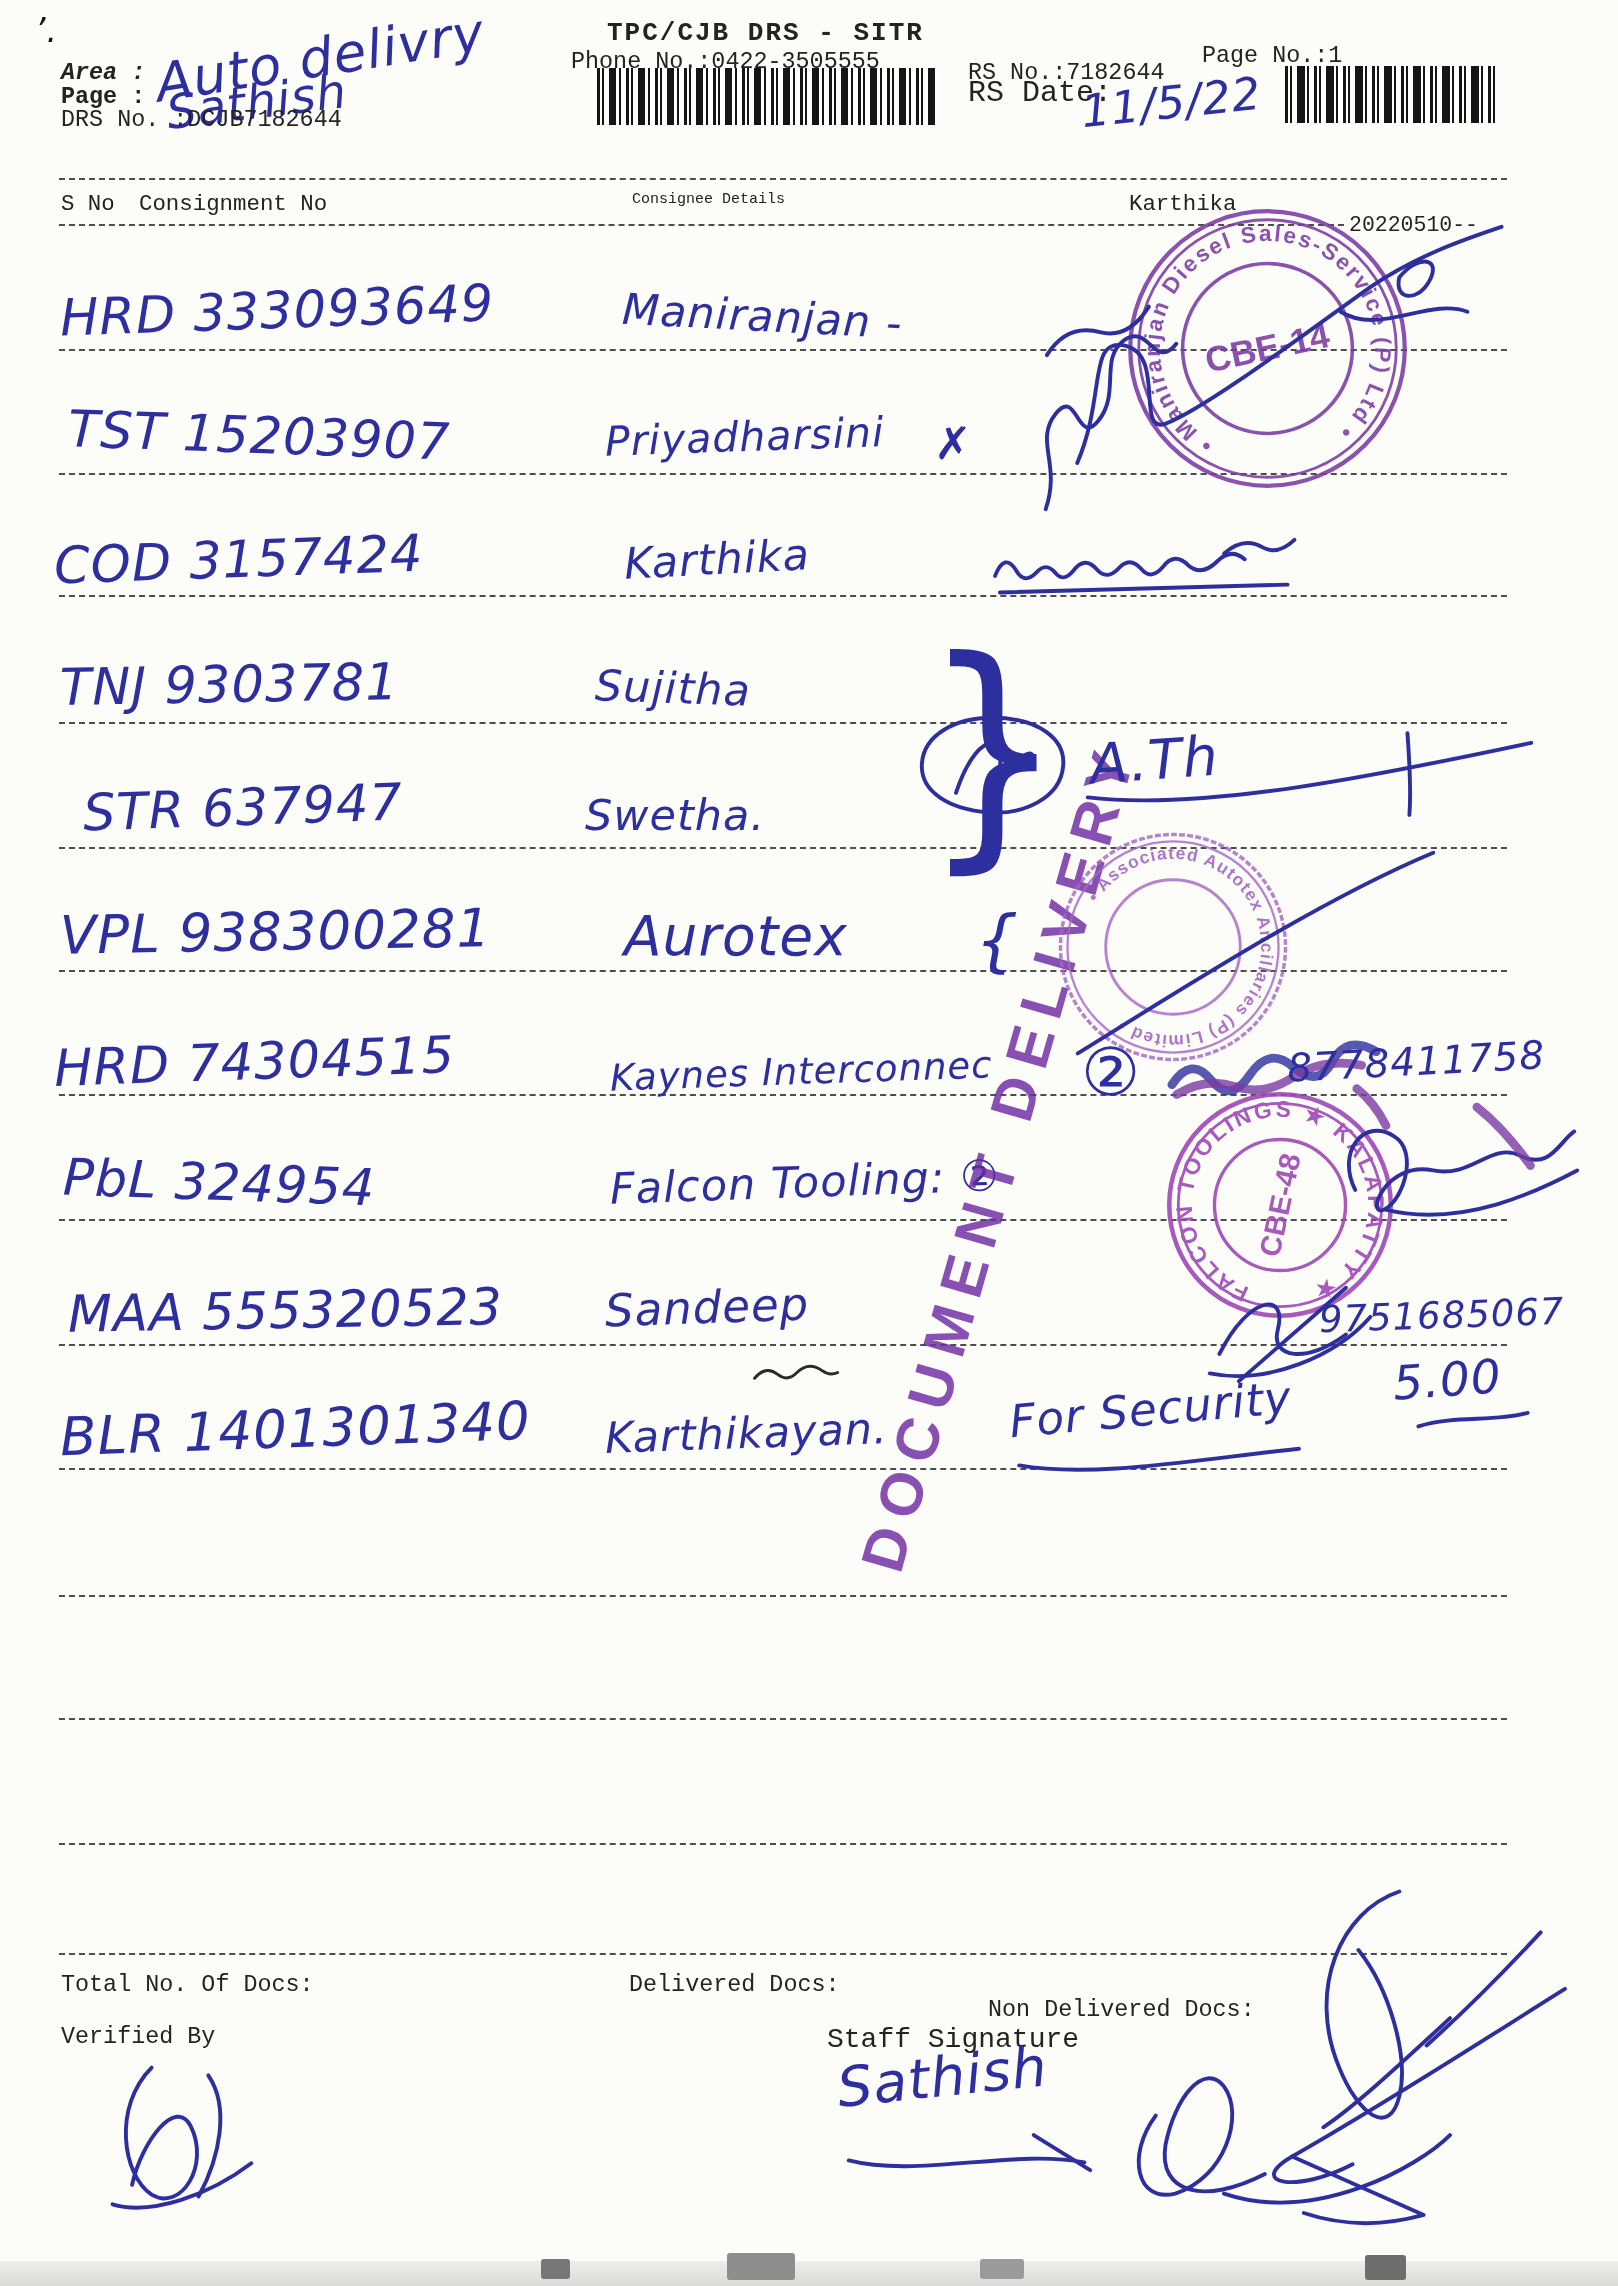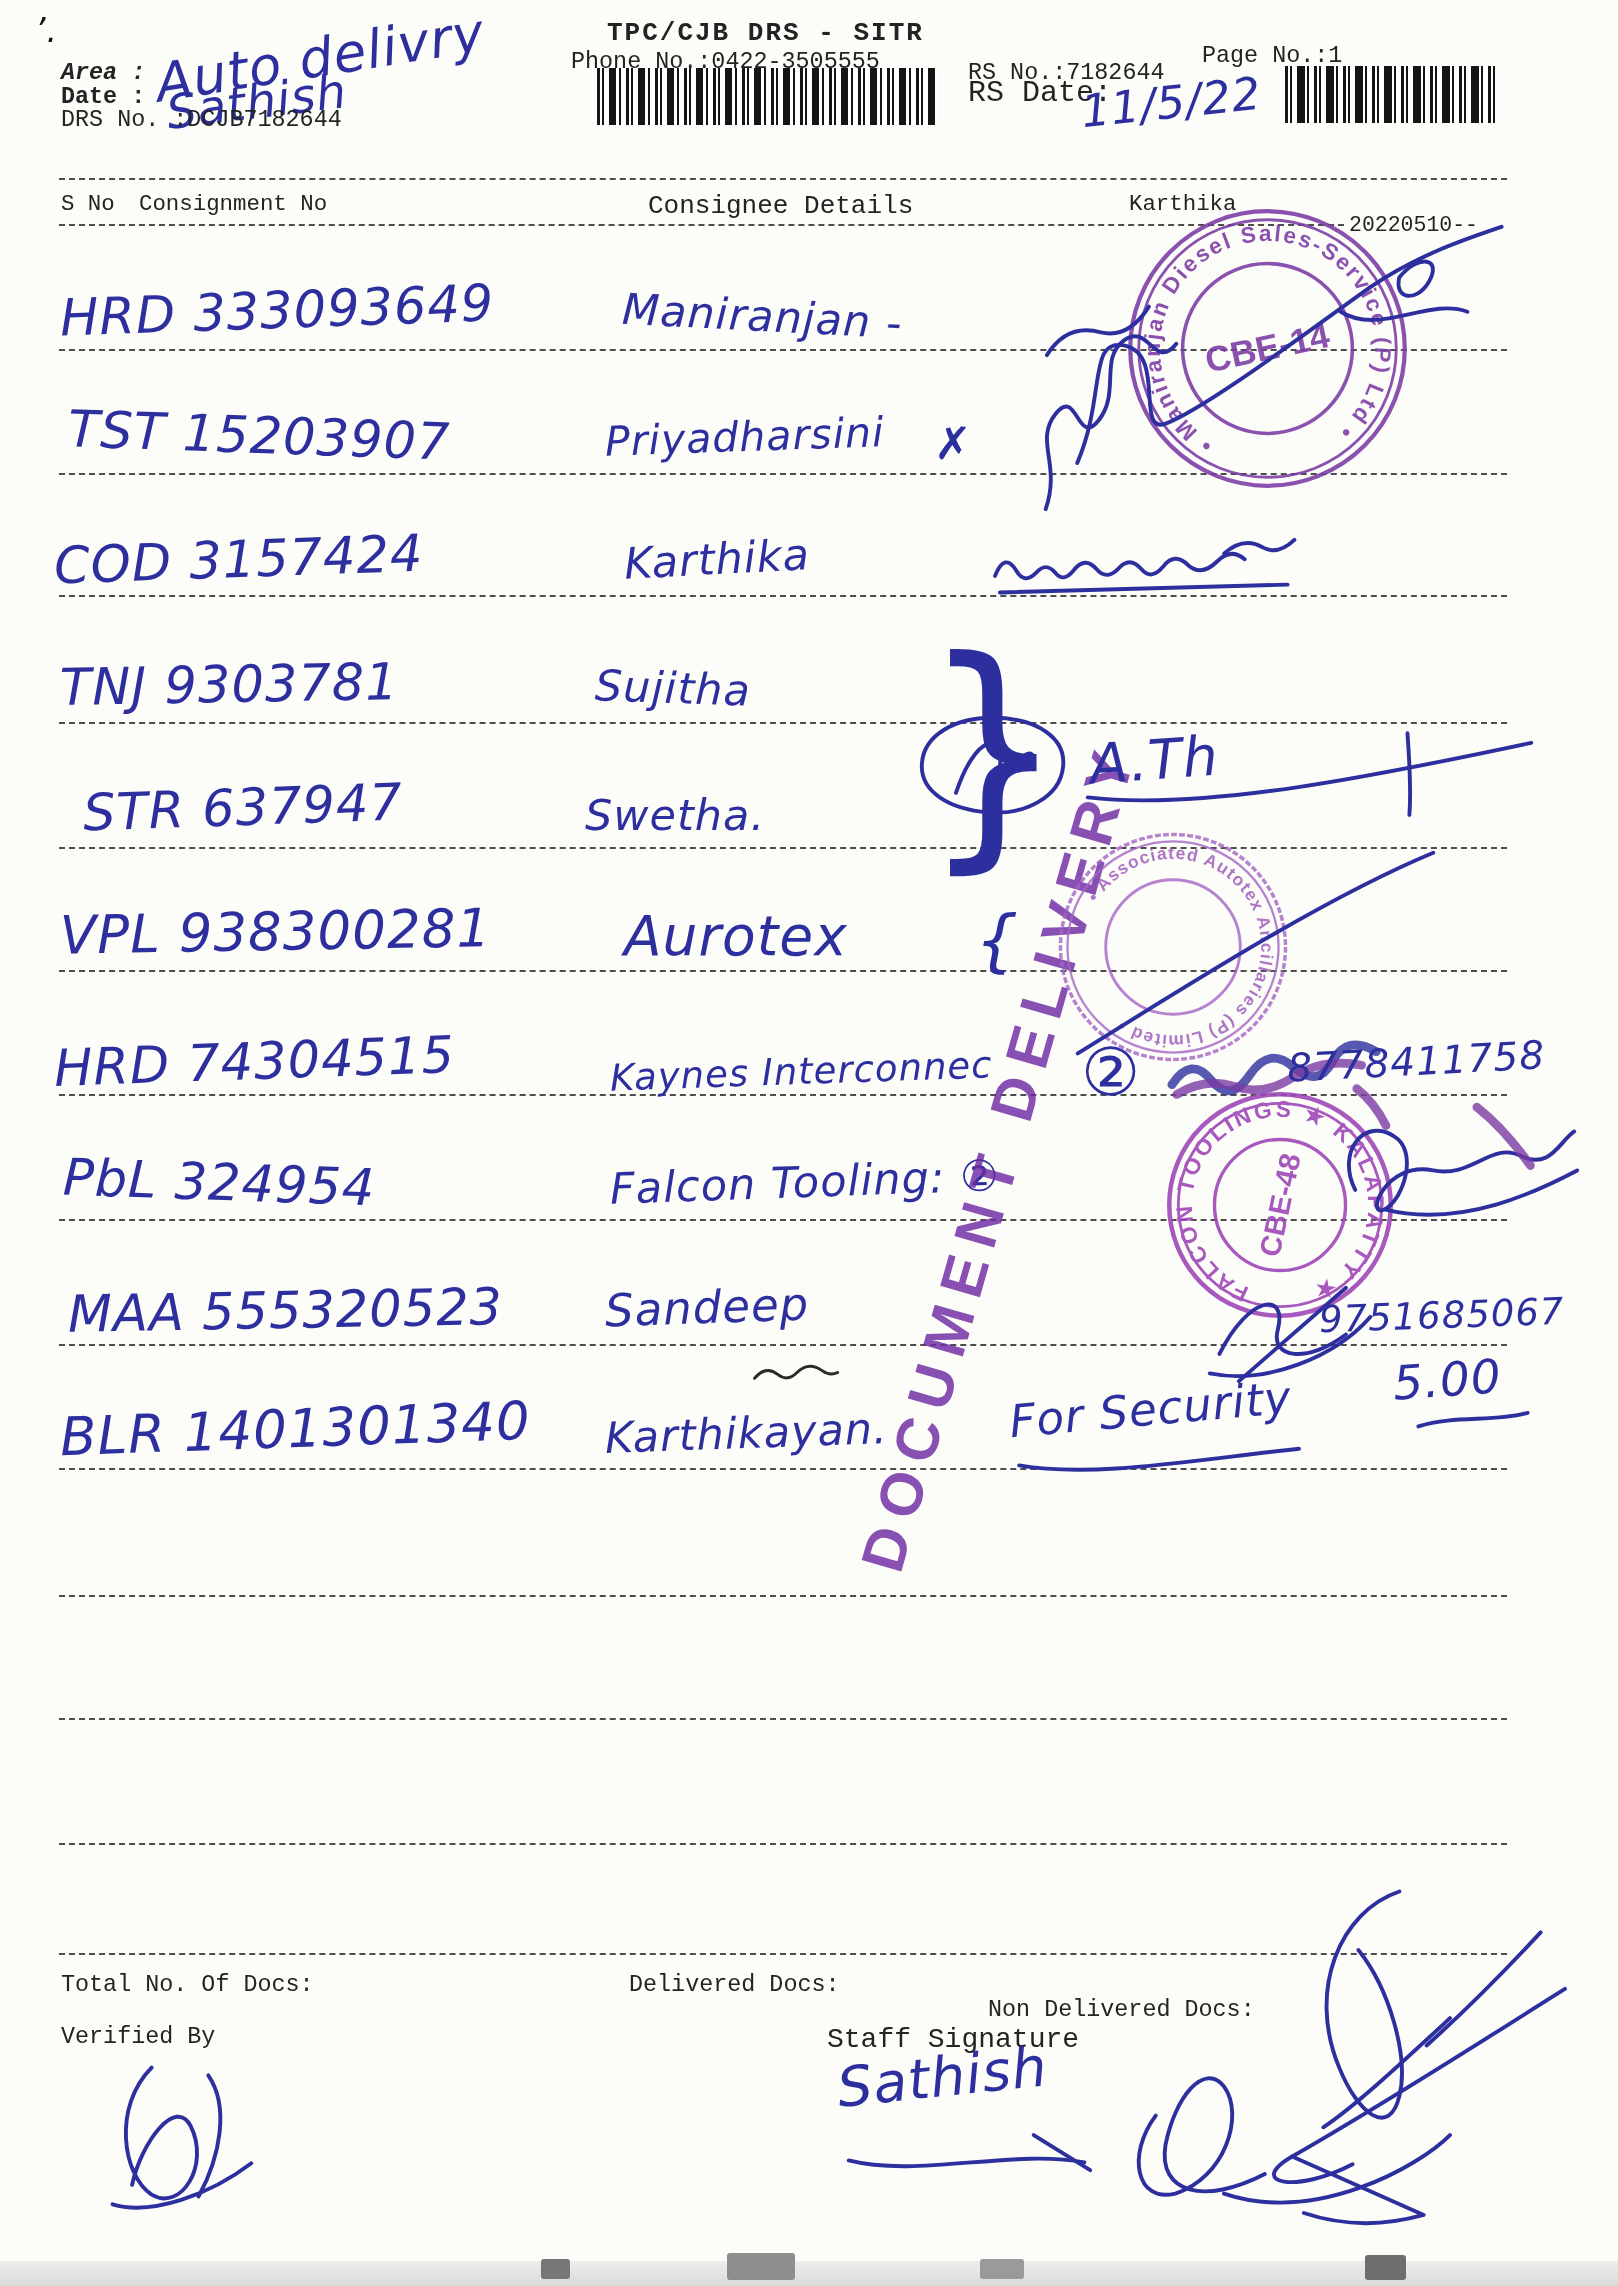--- a/index.html
+++ b/index.html
@@ -39,34 +39,34 @@
 <div class="page">
 
   <div class="hand" style="left:35px;top:13.7px;font-size:33px;color:#111;">’.</div>
 
   <div class="printed bold" style="left:607px;top:17.6px;font-size:26px;letter-spacing:2px;">TPC/CJB  DRS - SITR</div>
   <div class="printed" style="left:571px;top:49px;font-size:23.4px;">Phone No.:0422-3505555</div>
   <div class="printed" style="left:1202px;top:43px;font-size:23.4px;">Page No.:1</div>
 
   <div class="printed bold" style="left:61px;top:60px;font-size:23.4px;font-style:italic;">Area :</div>
   <div class="hand" style="left:154px;top:31px;font-size:53px;transform:rotate(-9deg);">Auto delivry</div>
-  <div class="printed bold" style="left:61px;top:84px;font-size:23.4px;">Date :</div>
+  <div class="printed bold" style="left:61px;top:84px;font-size:23.4px;">Page :</div>
   <div class="hand" style="left:166px;top:78px;font-size:47px;transform:rotate(-7deg);">Sathish</div>
   <div class="printed" style="left:61px;top:107px;font-size:23.4px;">DRS No. :DCJB7182644</div>
 
   <div class="barcode" style="left:597px;top:68px;width:341px;height:57px;"></div>
   <div class="printed" style="left:968px;top:60px;font-size:23.4px;">RS No.:7182644</div>
   <div class="printed" style="left:968px;top:76px;font-size:30px;">RS Date:</div>
   <div class="hand" style="left:1081px;top:80px;font-size:45px;transform:rotate(-6deg);">11/5/22</div>
   <div class="barcode" style="left:1285px;top:66px;width:210px;height:57px;"></div>
 
   <div class="dash" style="left:59px;top:178px;width:1448px;"></div>
   <div class="printed" style="left:61px;top:191px;font-size:22.4px;">S No</div>
   <div class="printed" style="left:139px;top:191px;font-size:22.4px;">Consignment No</div>
-  <div class="printed" style="left:648px;top:191px;font-size:26px;">Consignee Details</div>
+  <div class="printed" style="left:632px;top:191px;font-size:15px;">Consignee Details</div>
   <div class="printed" style="left:1129px;top:191px;font-size:22.4px;">Karthika</div>
   <div class="dash" style="left:59px;top:224px;width:1285px;"></div>
   <div class="printed" style="left:1349px;top:213px;font-size:21.5px;">20220510--</div>
 
   <div class="dash" style="left:59px;top:349px;width:1448px;"></div>
   <div class="dash" style="left:59px;top:473px;width:1448px;"></div>
   <div class="dash" style="left:59px;top:595px;width:1448px;"></div>
   <div class="dash" style="left:59px;top:722px;width:1448px;"></div>
   <div class="dash" style="left:59px;top:847px;width:1448px;"></div>
   <div class="dash" style="left:59px;top:970px;width:1448px;"></div>

